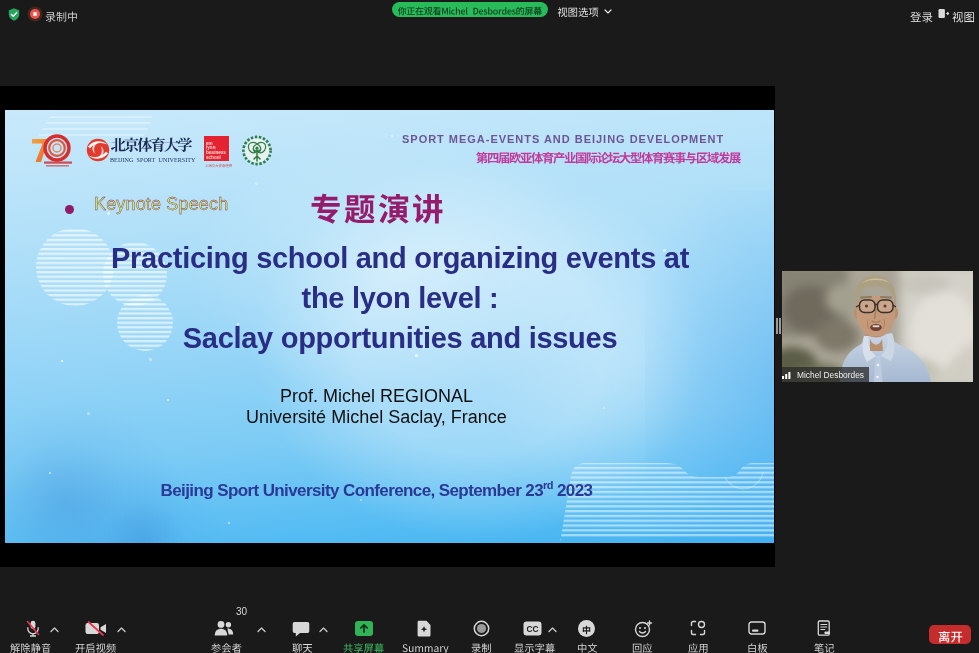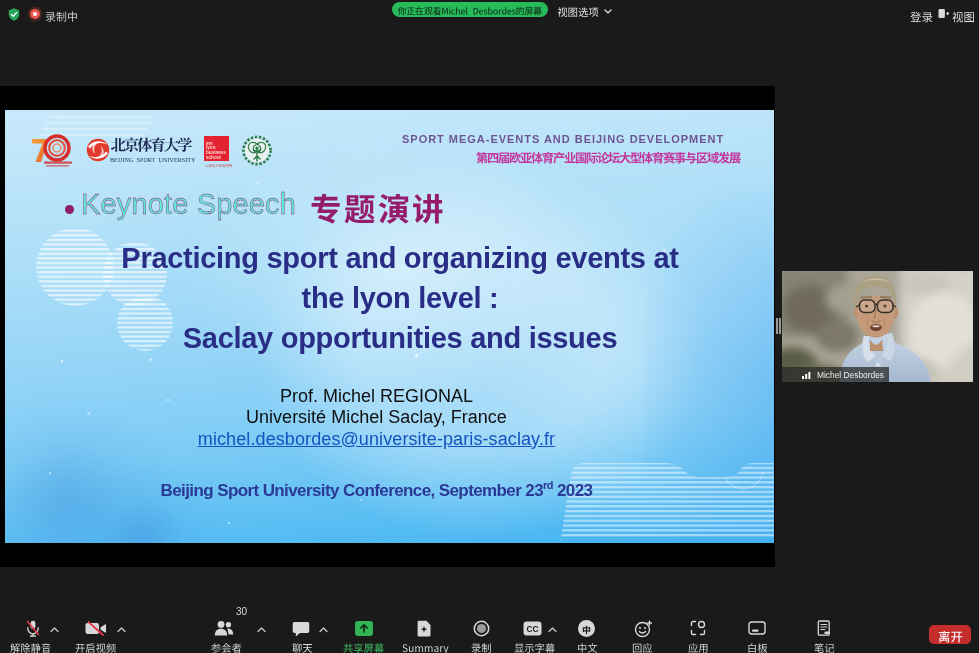--- a/index.html
+++ b/index.html
@@ -391,48 +391,47 @@
           <g transform="translate(242.0,0) scale(0.012300,-0.012300)">
             <path d="M668 791C706 746 759 683 784 646L882 709C855 745 800 805 761 846ZM134 501C143 516 185 523 239 523H370C305 330 198 180 19 85C48 62 91 14 107 -12C229 55 320 142 389 248C420 197 456 151 496 111C420 67 332 35 237 15C260 -12 287 -59 301 -91C409 -63 509 -24 595 31C680 -25 782 -66 904 -91C920 -58 953 -8 979 18C870 36 776 67 697 109C779 185 844 282 884 407L800 446L778 441H484C494 468 503 495 512 523H945L946 638H541C555 700 566 766 575 835L440 857C431 780 419 707 403 638H265C291 689 317 751 334 809L208 829C188 750 150 671 138 651C124 628 110 614 95 609C107 580 126 526 134 501ZM593 179C542 221 500 270 467 325H713C682 269 641 220 593 179Z"></path>
           </g>
           <g transform="translate(253.0,0) scale(0.012300,-0.012300)">
             <path d="M244 33 261 -76C366 -60 505 -40 636 -19L632 62C697 -11 784 -62 898 -91C913 -60 944 -15 969 8C900 21 841 42 792 71C834 93 882 121 922 150L852 198H957V299H769V368H913V468H769V533H904V807H129V510C129 350 122 123 22 -31C52 -42 105 -74 129 -92C235 73 251 334 251 510V533H397V468H271V368H397V299H244V198H347V45ZM507 368H657V299H507ZM507 468V533H657V468ZM457 198H545C564 155 588 116 615 82L457 60ZM659 198H815C786 176 748 151 714 130C692 151 674 173 659 198ZM251 705H783V635H251Z"></path>
           </g>
         </g>
       </svg>
     </div>
 <div class="abs" style="left:65px;top:205px;width:9px;height:9px;border-radius:50%;background:#8e1c69"></div>
-<div class="abs" id="kn" style="left:81px;top:191px;font-size:29px;line-height:27.5px;color:#5eead4;letter-spacing:0.16px;-webkit-text-stroke:0.4px #951b6c;white-space:nowrap">Keynote Speech</div>
+<div class="abs" id="kn" style="left:94px;top:191px;font-size:18px;line-height:27.5px;color:#bef264;letter-spacing:0.16px;-webkit-text-stroke:0.4px #951b6c;white-space:nowrap">Keynote Speech</div>
 <div class="abs" style="left:310px;top:183.5px;">
       <svg width="136" height="46" viewBox="0 -36.5 136 45.6" style="overflow:visible">
         <g fill="#951b6c">
           <g transform="translate(0.0,0) scale(0.031500,-0.031500)">
             <path d="M396 856 373 758H133V643H343L320 558H50V443H286C265 371 243 304 224 249L320 248H352H669C626 205 578 158 531 115C455 140 376 162 310 177L246 87C406 45 622 -36 726 -96L797 9C760 28 711 49 657 70C741 152 827 239 896 312L804 366L784 359H387L413 443H943V558H446L469 643H871V758H500L521 840Z"></path>
           </g>
           <g transform="translate(34.0,0) scale(0.031500,-0.031500)">
             <path d="M196 607H344V560H196ZM196 730H344V683H196ZM90 811V479H455V811ZM680 517C675 279 662 169 455 108C474 91 499 53 509 30C746 104 772 246 778 517ZM731 169C787 126 863 65 899 27L969 101C929 137 852 195 796 234ZM94 299C91 162 78 42 20 -34C43 -46 86 -74 103 -89C131 -49 150 -1 164 55C243 -51 367 -70 552 -70H936C942 -40 959 6 975 28C894 25 620 25 553 25C465 25 391 28 332 46V166H477V253H332V334H498V421H44V334H231V105C212 124 197 147 183 177C187 213 189 252 191 292ZM526 642V223H624V557H826V229H927V642H747L782 714H965V809H495V714H664C657 689 648 664 639 642Z"></path>
           </g>
           <g transform="translate(68.0,0) scale(0.031500,-0.031500)">
             <path d="M28 486C88 461 164 418 200 385L269 485C230 517 153 556 93 576ZM53 -7 161 -78C212 20 267 136 312 244L218 316C166 198 100 71 53 -7ZM80 757C140 730 216 685 252 651L321 749V585H401V517H574V469H364V103H487C438 60 352 17 273 -9C300 -29 344 -72 365 -95C444 -59 542 2 602 62L491 103H745L671 55C739 12 832 -50 875 -90L974 -23C929 14 848 65 784 103H913V469H688V517H875V585H958V770H693V850H570V770H321V751C283 784 206 823 146 846ZM430 612V673H843V612ZM470 245H574V192H470ZM688 245H802V192H688ZM470 381H574V328H470ZM688 381H802V328H688Z"></path>
           </g>
           <g transform="translate(102.0,0) scale(0.031500,-0.031500)">
             <path d="M80 775C132 722 198 647 228 600L315 678C283 724 213 794 162 843ZM34 543V425H150V136C150 90 119 52 97 36C117 11 149 -43 159 -74C176 -49 207 -21 375 119C361 143 341 191 332 225L266 172V543ZM728 543V357H601V379V543ZM482 849V661H357V543H482V380V357H338V236H473C458 143 424 53 344 -7C372 -25 416 -62 436 -85C540 -9 580 109 594 236H728V-88H851V236H967V357H851V543H952V661H851V851H728V661H601V849Z"></path>
           </g>
         </g>
       </svg>
     </div>
 <div class="abs" style="left:5px;top:238px;width:790px;text-align:center;font-weight:bold;color:#2a2d86;font-size:29px;line-height:40px;letter-spacing:-0.28px">
-<div id="t1">Practicing sport and organizing events at</div>
+<div id="t1">Practicing school and organizing events at</div>
 <div id="t2">the lyon level :</div>
 <div id="t3">Saclay opportunities and issues</div>
 </div>
 <div class="abs" style="left:5px;top:386px;width:743px;text-align:center;font-size:18px;line-height:21.3px;color:#101010">
 <div id="s1">Prof. Michel REGIONAL</div>
 <div id="s2">Université Michel Saclay, France</div>
-<div id="s3" style="color:#1553c0;text-decoration:underline;letter-spacing:0.1px">michel.desbordes@universite-paris-saclay.fr</div>
 </div>
 <div class="abs" style="left:5px;top:479px;width:743px;text-align:center;font-weight:bold;font-size:17px;color:#2b3996;letter-spacing:-0.6px"><span id="b1">Beijing Sport University Conference, September 23<sup style="font-size:11px">rd</sup> 2023</span></div>
 <div class="abs" style="left:776px;top:318px;width:1.5px;height:16px;background:#9a9a9a"></div>
 <div class="abs" style="left:779px;top:318px;width:1.5px;height:16px;background:#9a9a9a"></div>
 <div class="abs" style="left:782px;top:271px;width:191px;height:111px;overflow:hidden;background:#b2ada0">
 <svg width="191" height="111" viewBox="0 0 191 111">
 <defs>
 <filter id="vb" x="-30%" y="-30%" width="160%" height="160%">
             <feGaussianBlur stdDeviation="5"></feGaussianBlur>
           </filter>
@@ -477,21 +476,21 @@
 <path d="M77.5 34 L74 36 M111 34 L114 36" stroke="#34322d" stroke-width="1.4"></path>
 <circle cx="84.5" cy="35" r="1.5" fill="#4a3f35"></circle>
           <circle cx="103" cy="35" r="1.5" fill="#4a3f35"></circle>
 <path d="M94 38 L92.5 47.5 M90 50 C92 51.5 96 51.5 98 50" stroke="#a67a5c" stroke-width="1.3" fill="none" stroke-linecap="round"></path>
 <path d="M86 48 C85 52 85.5 55 87 58 M102 48 C103 52 102.5 55 101 58" stroke="#b08363" stroke-width="1" fill="none"></path>
 <ellipse cx="94" cy="56.5" rx="5.8" ry="3.4" fill="#6e4034"></ellipse>
 <rect x="90.5" y="54.2" width="7" height="2" rx="1" fill="#dfd5c9"></rect>
 </g>
 </svg>
 </div>
-<div class="abs" style="left:782px;top:367px;height:15px;background:rgba(42,42,42,0.75);display:flex;align-items:center;padding:0 5px 0 20px">
+<div class="abs" style="left:782px;top:367px;height:15px;background:rgba(42,42,42,0.75);display:flex;align-items:center;padding:0 5px 0 0">
 <svg width="11" height="9" viewBox="0 0 11 9" style="margin-right:4px">
         <rect x="0" y="6" width="2" height="3" fill="#fff"></rect>
         <rect x="3.2" y="4" width="2" height="5" fill="#fff"></rect>
         <rect x="6.4" y="2" width="2" height="7" fill="#fff"></rect>
         <rect x="9.2" y="0" width="0" height="0" fill="#fff"></rect>
       </svg>
 <span style="font-size:8.4px;color:#ececec;opacity:0.999">Michel Desbordes</span>
     </div>
 <div class="abs" style="left:23px;top:620px;">
       <svg width="20" height="17" viewBox="0 0 20 17">

